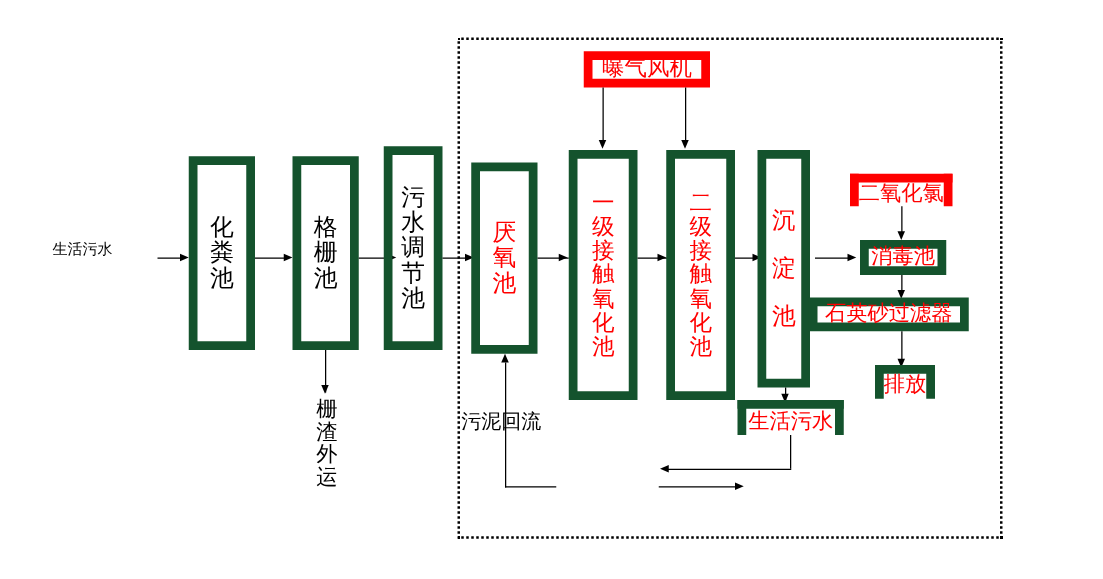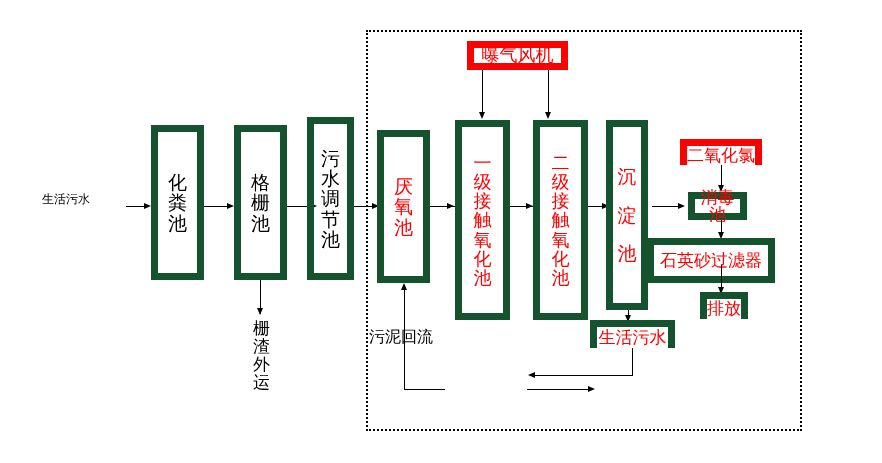--- a/index.html
+++ b/index.html
@@ -215,27 +215,27 @@
 
   <div class="hline" style="left:652px; top:206px; width:30px;"></div>
   <div class="arrow right" style="left:678px; top:203px;"></div>
 
   <div class="box red redborder nobottom" style="left:680px; top:139px; width:82px; height:26px; font-size:17px;">
     <span>二氧化氯</span>
   </div>
   <div class="vline" style="left:721px; top:165px; height:22px;"></div>
   <div class="arrow down" style="left:718px; top:185px;"></div>
 
-  <div class="box red" style="left:688px; top:192px; width:59px; height:28px; font-size:17px;">
+  <div class="box red" style="left:688px; top:192px; width:69px; height:28px; font-size:17px;">
     <span>消毒池</span>
   </div>
   <div class="vline" style="left:721px; top:220px; height:14px;"></div>
   <div class="arrow down" style="left:718px; top:232px;"></div>
 
-  <div class="box red" style="left:647px; top:238px; width:128px; height:45px; font-size:17px;">
+  <div class="box red" style="left:647px; top:238px; width:128px; height:27px; font-size:17px;">
     <span>石英砂过滤器</span>
   </div>
   <div class="vline" style="left:721px; top:265px; height:24px;"></div>
   <div class="arrow down" style="left:718px; top:287px;"></div>
 
   <div class="box red nobottom" style="left:700px; top:292px; width:48px; height:27px; font-size:17px;">
     <span>排放</span>
   </div>
 
   <div class="vline" style="left:628px; top:310px; height:12px;"></div>

